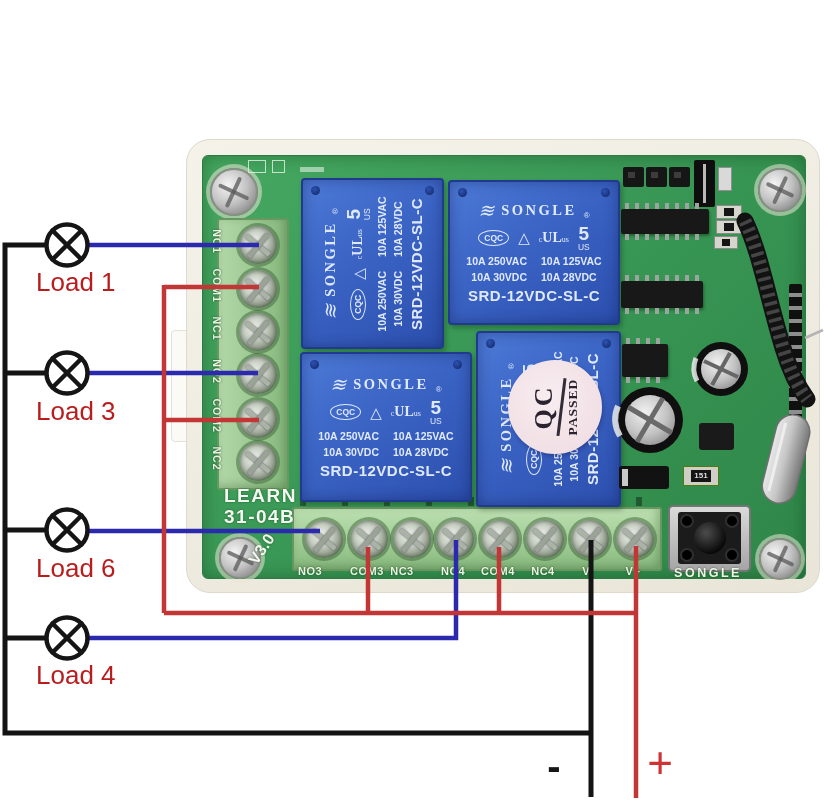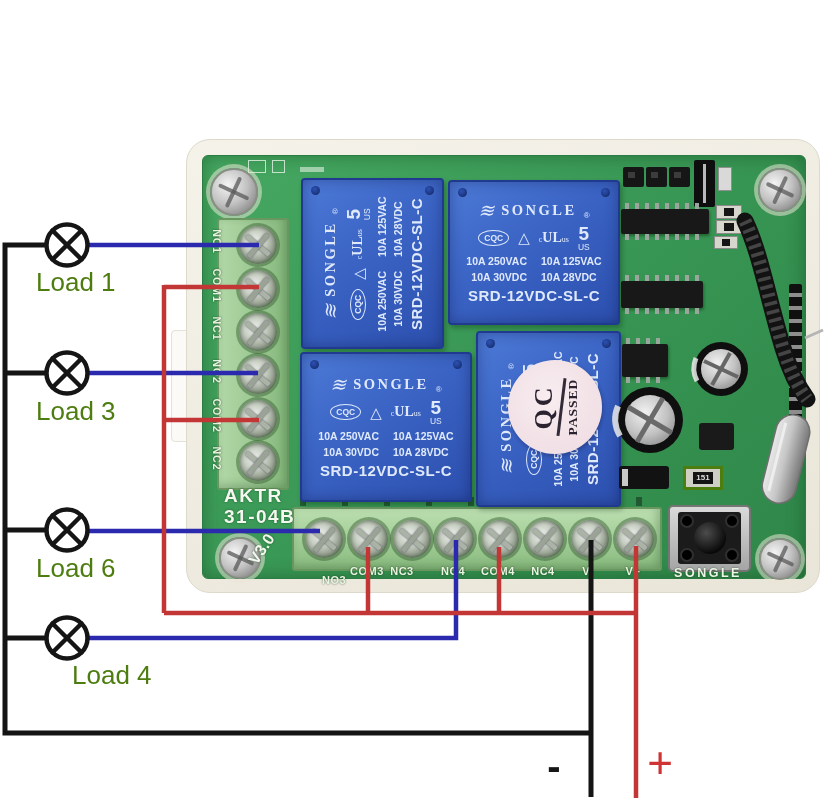--- a/index.html
+++ b/index.html
@@ -4,21 +4,21 @@
 <style>
   html,body{margin:0;padding:0;background:#fff;}
   .stage{position:relative;width:824px;height:800px;background:#ffffff;overflow:hidden;
          font-family:"Liberation Sans",sans-serif;}
 
   
   .title{position:absolute;left:0;top:2px;width:100%;text-align:center;
          font-size:41px;font-weight:500;color:#0d0d0d;letter-spacing:0px;}
 
   
-  .load-label{position:absolute;left:36px;width:110px;font-size:26px;color:#4d7c0f;z-index:7;}
+  .load-label{position:absolute;left:36px;width:110px;font-size:26px;color:#b91c1c;z-index:7;}
 
   
   .board-tab{position:absolute;left:171px;top:330px;width:30px;height:110px;background:#fbfaf6;
              border:1px solid #e4e1d6;border-radius:4px;z-index:1;}
   .plate{position:absolute;left:186px;top:139px;width:632px;height:452px;border-radius:24px;
          background:linear-gradient(160deg,#f5f2ea,#e9e5d8);border:1px solid #ddd9cb;z-index:2;}
   .pcb{position:absolute;left:202px;top:155px;width:602px;height:422px;border-radius:6px;
        background:linear-gradient(135deg,#45a861 0%,#379553 55%,#2f8749 100%);
        border:1px solid #2b7c43;box-shadow:inset 0 0 18px rgba(0,40,10,.35);z-index:3;}
 
@@ -95,21 +95,21 @@
   .ic::before,.ic::after{content:"";position:absolute;left:4px;right:4px;height:6px;
       background:repeating-linear-gradient(90deg,#9aa59e 0 4px,transparent 4px 10px);}
   .ic::before{top:-6px;} .ic::after{bottom:-6px;}
   .rbox{position:absolute;background:#d6d6cc;border:1px solid #8a8a8a;z-index:4;}
   .rbox i{position:absolute;left:30%;top:15%;width:40%;height:70%;background:#151515;}
   .pinstrip{position:absolute;left:789px;top:284px;width:13px;height:178px;z-index:4;
             background:repeating-linear-gradient(180deg,#101010 0 9px,#8d8d8d 9px 13px);border-radius:2px;}
   .diode{position:absolute;left:619px;top:466px;width:50px;height:23px;background:#121212;border-radius:3px;z-index:4;}
   .diode i{position:absolute;left:3px;top:3px;width:6px;height:17px;background:#c9c9c9;}
   .transistor{position:absolute;left:699px;top:423px;width:35px;height:27px;background:#1a1a1a;border-radius:3px;z-index:4;}
-  .res151{position:absolute;left:683px;top:466px;width:34px;height:18px;background:#cfcfc6;border:3px solid #4d7c0f;z-index:4;display:flex;align-items:center;justify-content:center;}
+  .res151{position:absolute;left:683px;top:466px;width:34px;height:18px;background:#cfcfc6;border:1px solid #4d7c0f;z-index:4;display:flex;align-items:center;justify-content:center;}
   .res151 b{background:#141414;color:#ddd;font-size:8px;font-weight:700;padding:1px 3px;line-height:1.2;}
 
   
   .learn-frame{position:absolute;left:668px;top:505px;width:79px;height:63px;border-radius:5px;z-index:4;
                background:linear-gradient(180deg,#dadada,#a5a5a5);border:2px solid #757575;}
   .learn-body{position:absolute;left:8px;top:5px;right:8px;bottom:6px;background:#1b1b1b;border-radius:3px;}
   .learn-dot{position:absolute;width:10px;height:10px;border-radius:50%;background:#000;border:2px solid #303030;}
   .learn-cap{position:absolute;left:50%;top:50%;width:32px;height:32px;border-radius:50%;transform:translate(-50%,-50%);
              background:radial-gradient(circle at 38% 34%,#4c4c4c,#090909 72%);}
   .learn-label{position:absolute;left:662px;top:566px;width:92px;text-align:center;z-index:5;
@@ -221,21 +221,21 @@
       </div>
     <div class="tscrew" style="left:277px;top:11px;">
         <i></i>
         <b></b>
       </div>
     <div class="tscrew" style="left:322px;top:11px;">
         <i></i>
         <b></b>
       </div>
   </div>
-  <div class="blabel" style="left:312px;margin-top:9px;">NO3</div>
+  <div class="blabel" style="left:288px;">NO3</div>
   <div class="blabel" style="left:345px;">COM3</div>
   <div class="blabel" style="left:380px;">NC3</div>
   <div class="blabel" style="left:431px;">NO4</div>
   <div class="blabel" style="left:476px;">COM4</div>
   <div class="blabel" style="left:521px;">NC4</div>
   <div class="blabel" style="left:566px;">V-</div>
   <div class="blabel" style="left:611px;">V+</div>
 
   <div class="relay" style="left:301px;top:178px;width:139px;height:167px;">
     <div class="rl rot" style="width:158px;height:130px;">
@@ -396,29 +396,29 @@
       <span class="learn-dot" style="left:2px;top:2px;"></span>
       <span class="learn-dot" style="right:2px;top:2px;"></span>
       <span class="learn-dot" style="left:2px;bottom:2px;"></span>
       <span class="learn-dot" style="right:2px;bottom:2px;"></span>
       <span class="learn-cap"></span>
     </div>
   </div>
   <div class="learn-label">SONGLE</div>
 
   <div class="aktr">
-    <div>AKTR</div>
+    <div>LEARN</div>
     <div>31-04B</div>
   </div>
   <div class="v30">V3.0</div>
 
   <div class="load-label" style="top:267px;">Load 1</div>
   <div class="load-label" style="top:396px;">Load 3</div>
   <div class="load-label" style="top:553px;">Load 6</div>
-  <div class="load-label" style="top:660px;margin-left:36px;">Load 4</div>
+  <div class="load-label" style="top:660px;">Load 4</div>
 
   <div class="minus">-</div>
   <div class="plus">+</div>
 
   <svg class="overlay-svg" width="824" height="800" viewBox="0 0 824 800">
     <defs>
       <radialGradient id="gcap" cx="40%" cy="35%" r="75%">
         <stop offset="0%" stop-color="#f2f2f2"></stop>
           <stop offset="60%" stop-color="#c2c2c2"></stop>
           <stop offset="100%" stop-color="#8e8e8e"></stop>

